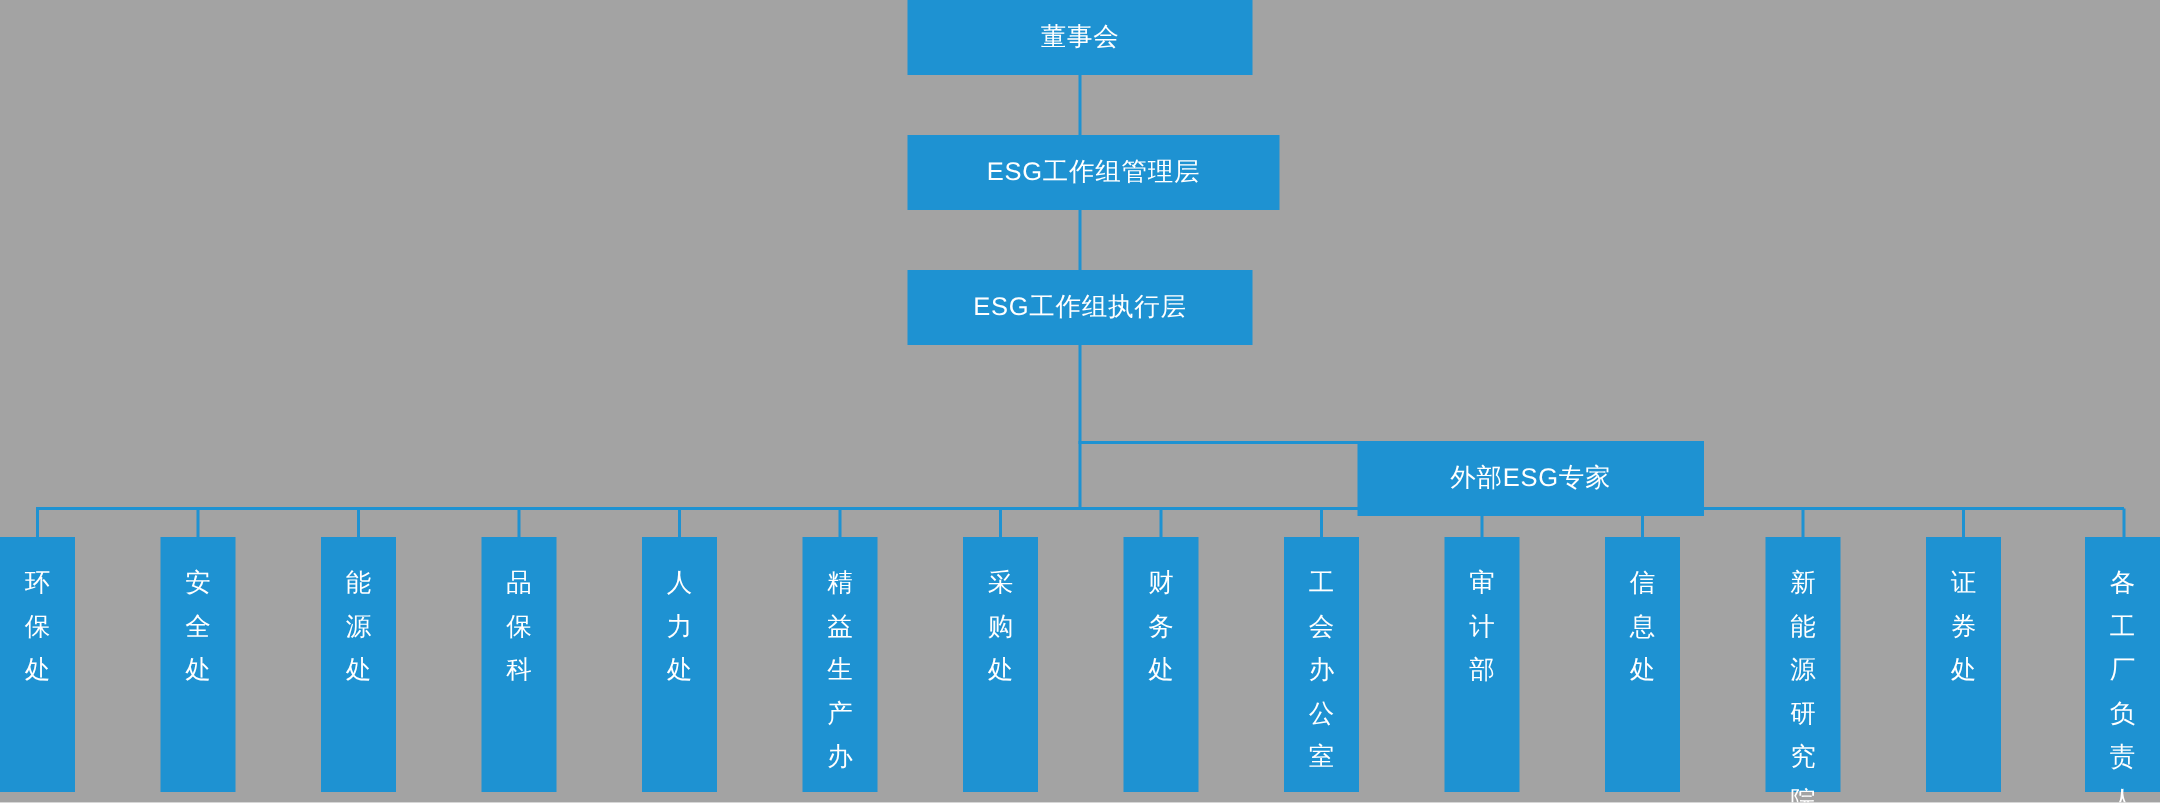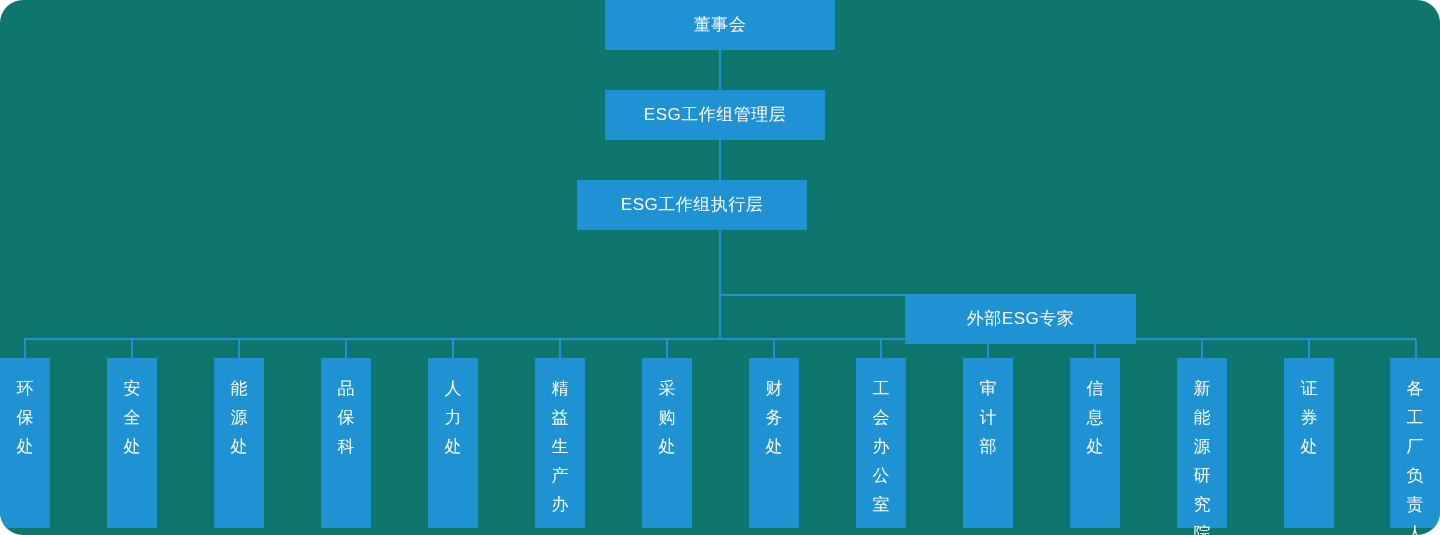--- a/index.html
+++ b/index.html
@@ -8,42 +8,41 @@
     padding: 0;
     background: #ffffff;
   }
   body {
     font-family: "Liberation Sans", "DejaVu Sans", sans-serif;
   }
   #chart {
     position: relative;
     width: 1440px;
     height: 535px;
-    background: #0f766e;
+    background: #a3a3a3;
     overflow: hidden;
-    border-radius: 23px;
   }
   .node {
     position: absolute;
     background: #1E92D2;
     color: #ffffff;
     display: flex;
     align-items: center;
     justify-content: center;
     text-align: center;
     line-height: 1.15;
   }
   
   .node-top {
     font-size: 17px;
     letter-spacing: 0.5px;
   }
   .node-board   { left: 605px; top: 0px;   width: 230px; height: 50px; }
-  .node-mgmt    { left: 605px; top: 90px;  width: 220px; height: 50px; }
-  .node-exec    { left: 577px; top: 180px; width: 230px; height: 50px; }
+  .node-mgmt    { left: 605px; top: 90px;  width: 248px; height: 50px; }
+  .node-exec    { left: 605px; top: 180px; width: 230px; height: 50px; }
   .node-expert  { left: 905px; top: 270px; width: 231px; height: 50px; margin-top: 24px; }
 
   
   .vline {
     position: absolute;
     background: #1E92D2;
     width: 2px;
   }
   .hline {
     position: absolute;

